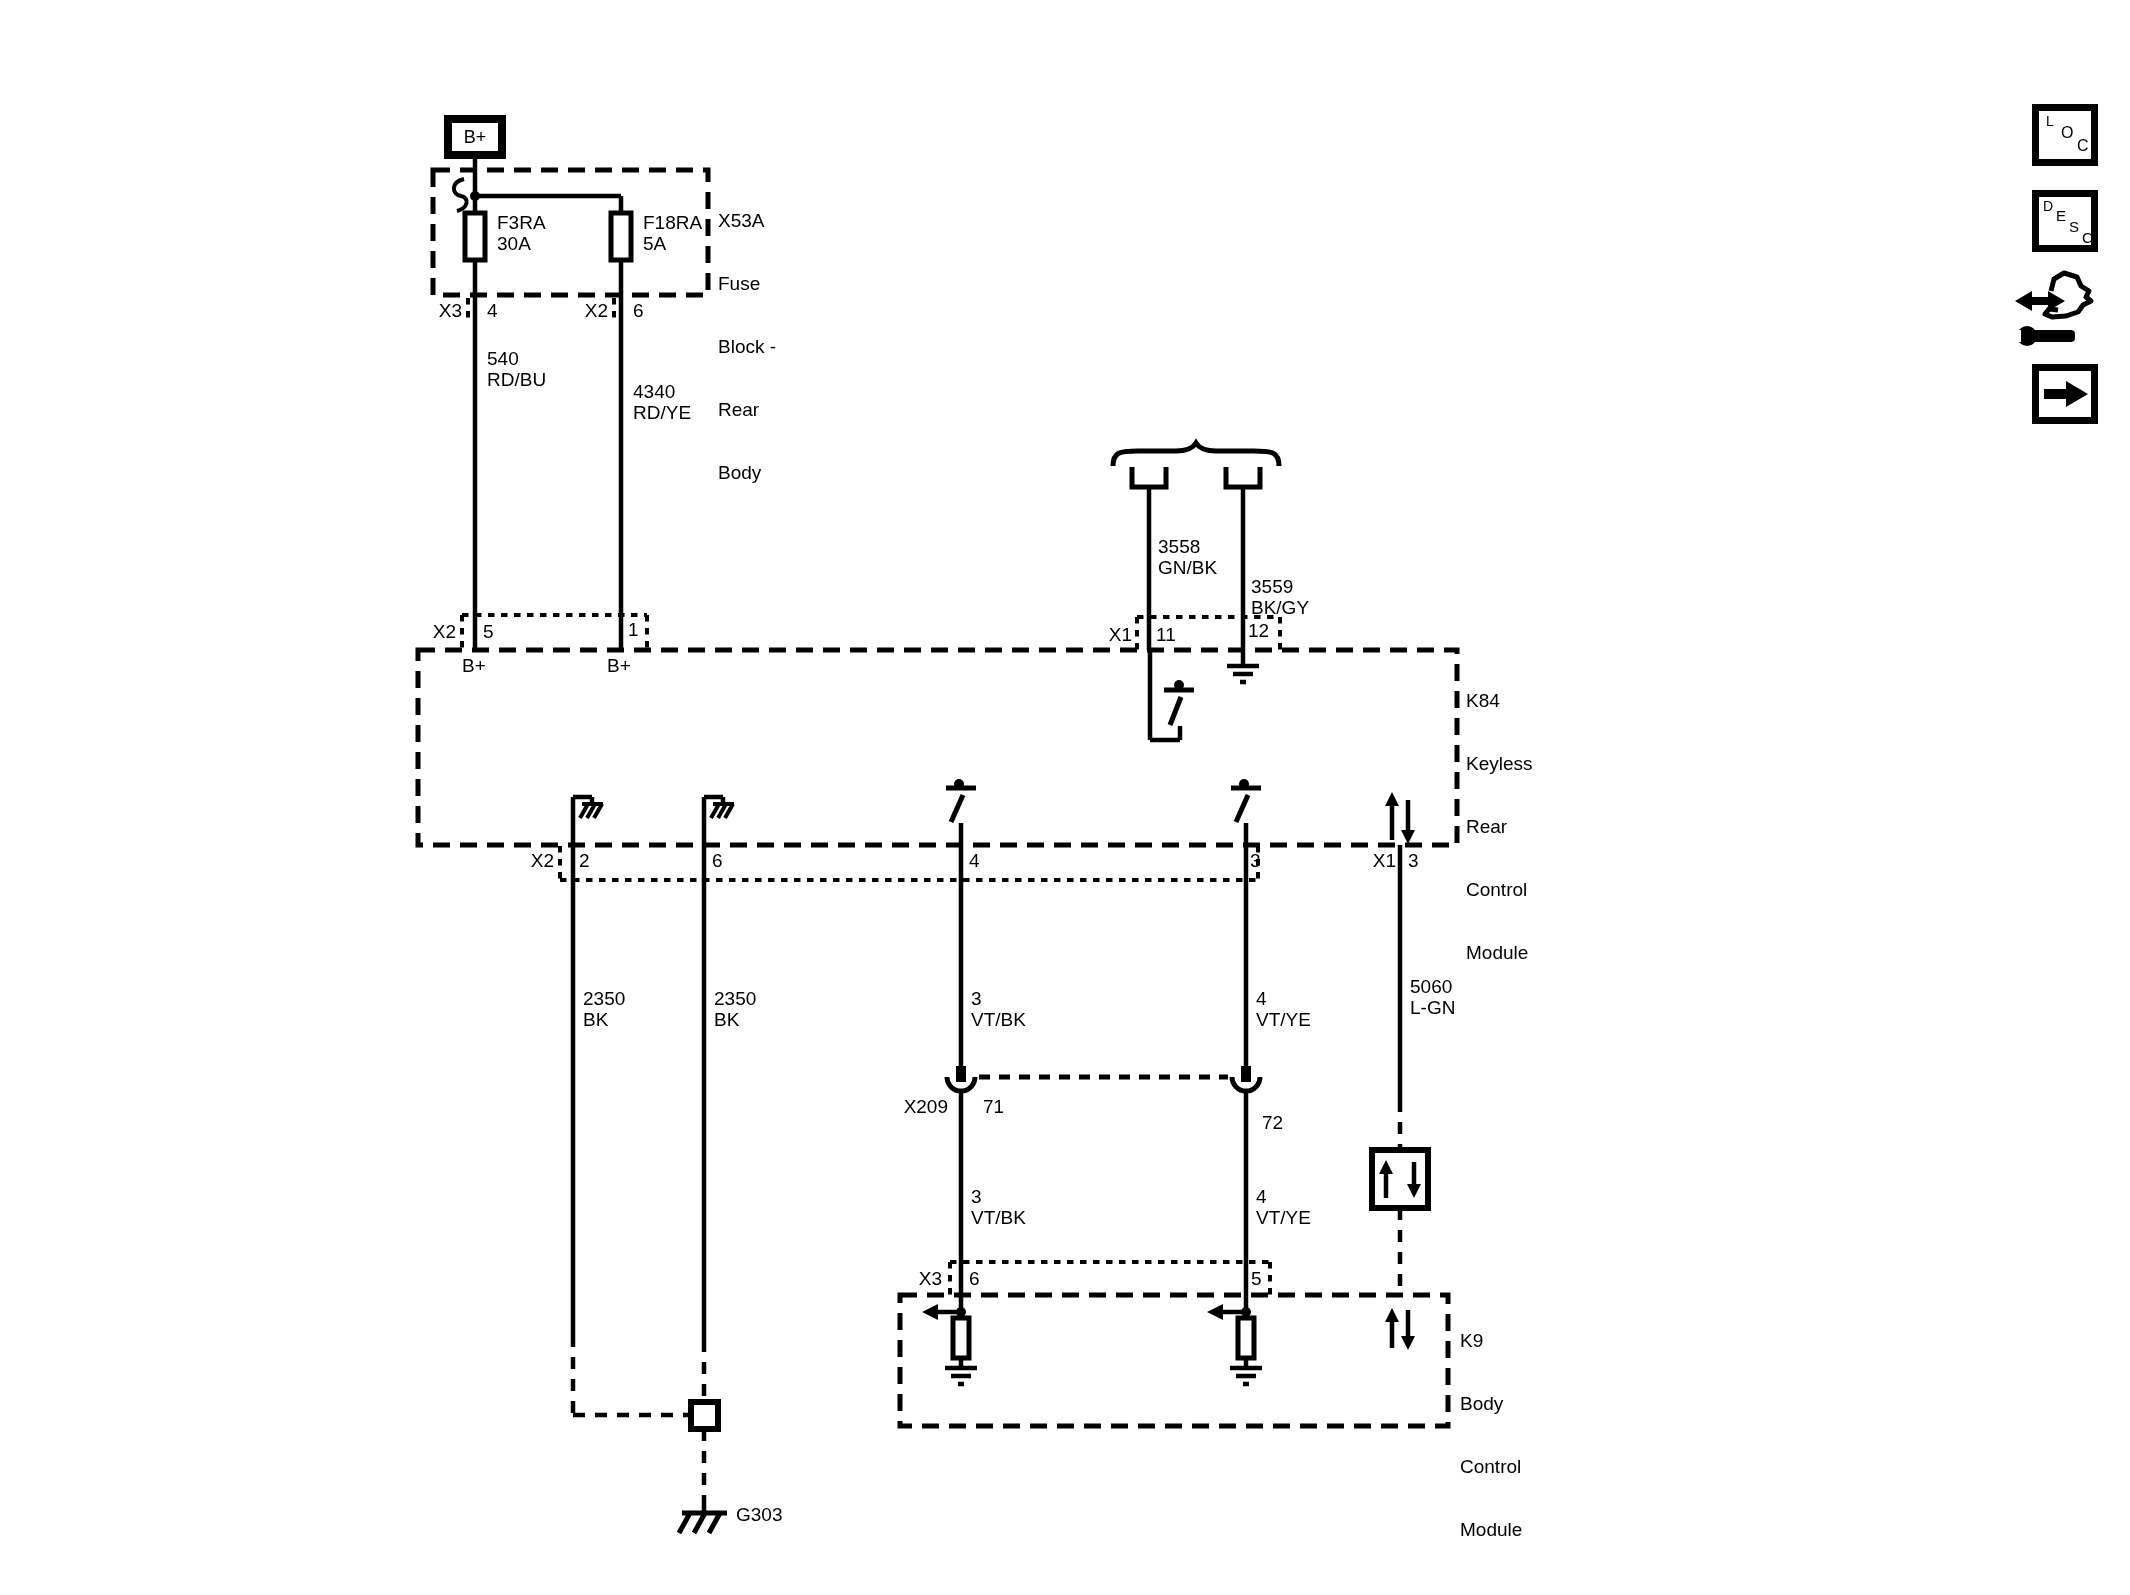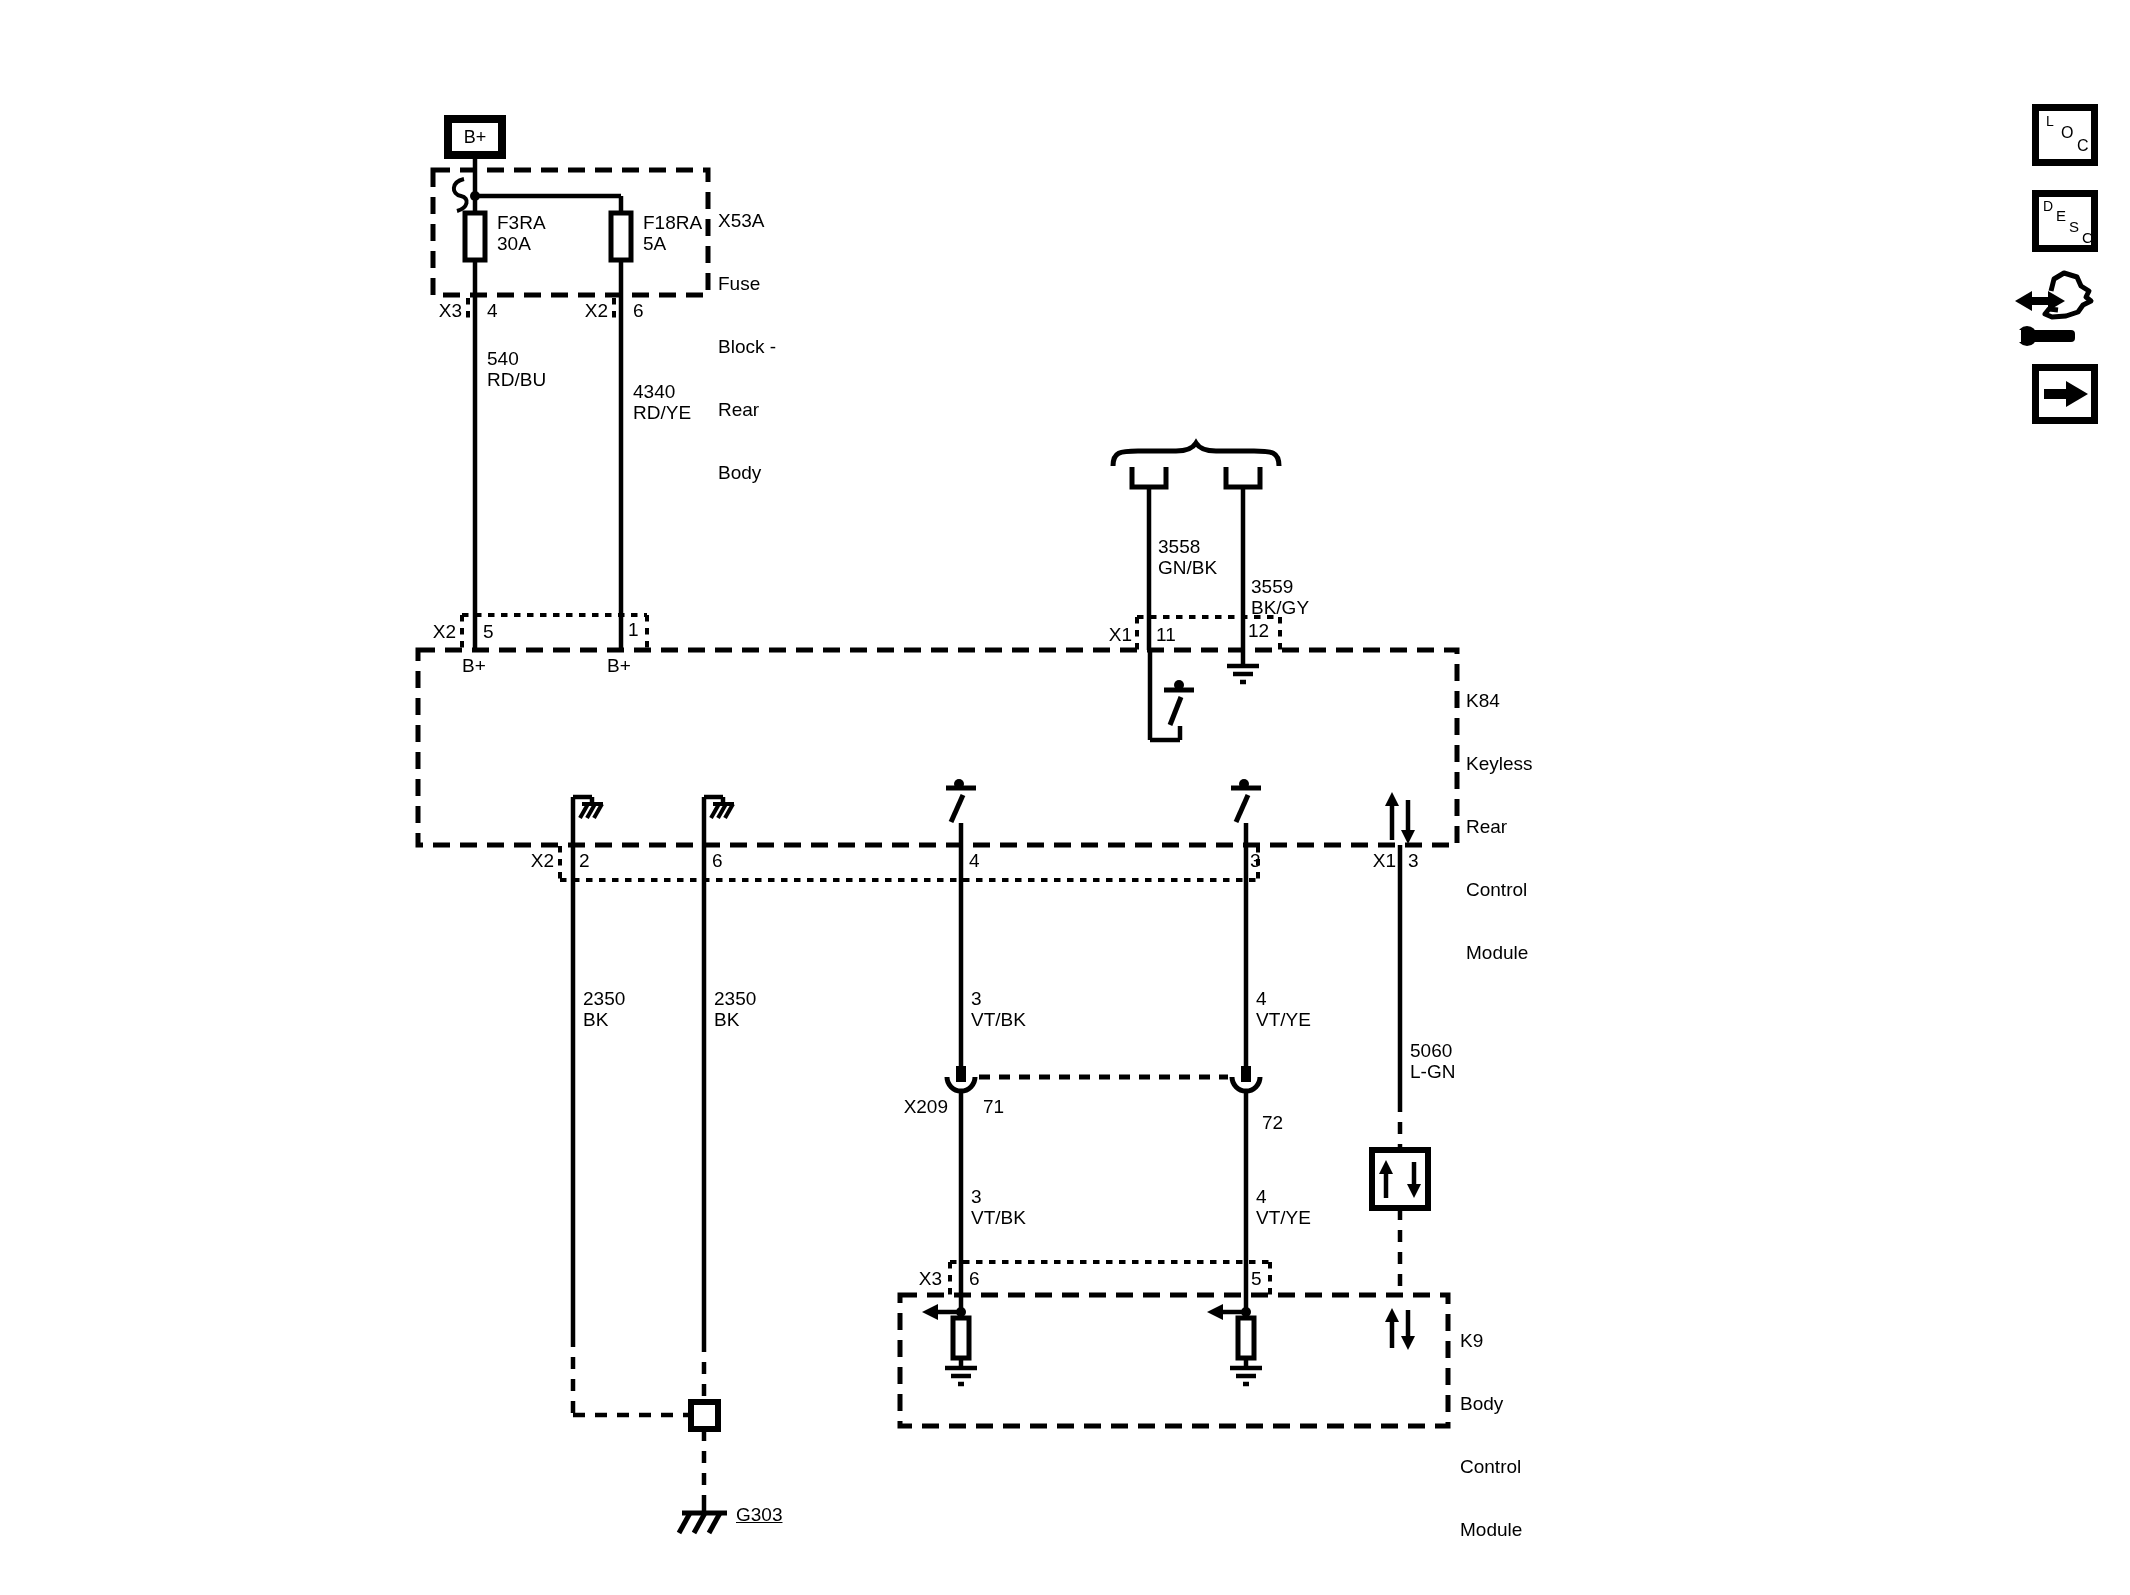--- a/index.html
+++ b/index.html
@@ -289,41 +289,41 @@
 <div class="lbl" style="left:712px;top:850px;">6</div>
 <div class="lbl" style="left:969px;top:850px;">4</div>
 <div class="lbl" style="left:1250px;top:850px;">3</div>
 <div class="lbl r" style="left:1358px;top:850px;width:38px;">X1</div>
 <div class="lbl" style="left:1408px;top:850px;">3</div>
 
 <div class="lbl" style="left:583px;top:988px;"><span>2350</span><br><span>BK</span></div>
 <div class="lbl" style="left:714px;top:988px;"><span>2350</span><br><span>BK</span></div>
 <div class="lbl" style="left:971px;top:988px;"><span>3</span><br><span>VT/BK</span></div>
 <div class="lbl" style="left:1256px;top:988px;"><span>4</span><br><span>VT/YE</span></div>
-<div class="lbl" style="left:1410px;top:1040px;"><span>5060</span><br><span>L-GN</span></div>
+<div class="lbl" style="left:1410px;top:976px;"><span>5060</span><br><span>L-GN</span></div>
 
 <div class="lbl r" style="left:890px;top:1096px;width:58px;">X209</div>
 <div class="lbl" style="left:983px;top:1096px;">71</div>
 <div class="lbl" style="left:1262px;top:1096px;margin-top:16px;">72</div>
 
 <div class="lbl" style="left:971px;top:1186px;"><span>3</span><br><span>VT/BK</span></div>
 <div class="lbl" style="left:1256px;top:1186px;"><span>4</span><br><span>VT/YE</span></div>
 
 <div class="lbl r" style="left:902px;top:1268px;width:40px;">X3</div>
 <div class="lbl" style="left:969px;top:1268px;">6</div>
 <div class="lbl" style="left:1251px;top:1268px;">5</div>
 
 <div class="lbl" style="left:1460px;top:1288px;">
   <div>K9</div>
   <div>Body</div>
   <div>Control</div>
   <div>Module</div>
 </div>
 
-<div class="lbl" style="left:736px;top:1504px;text-decoration:underline;">G303</div>
+<div class="lbl" style="left:736px;top:1504px;">G303</div>
 
 <div class="sbox" style="left:2032px;top:104px;">
   <span style="left:7px;top:2px;font-size:14px;">L</span>
   <span style="left:22px;top:13px;">O</span>
   <span style="left:38px;top:26px;">C</span>
 </div>
 <div class="sbox" style="left:2032px;top:190px;">
   <span style="left:4px;top:1px;font-size:14px;">D</span>
   <span style="left:17px;top:10px;font-size:15px;">E</span>
   <span style="left:30px;top:21px;font-size:15px;">S</span>

